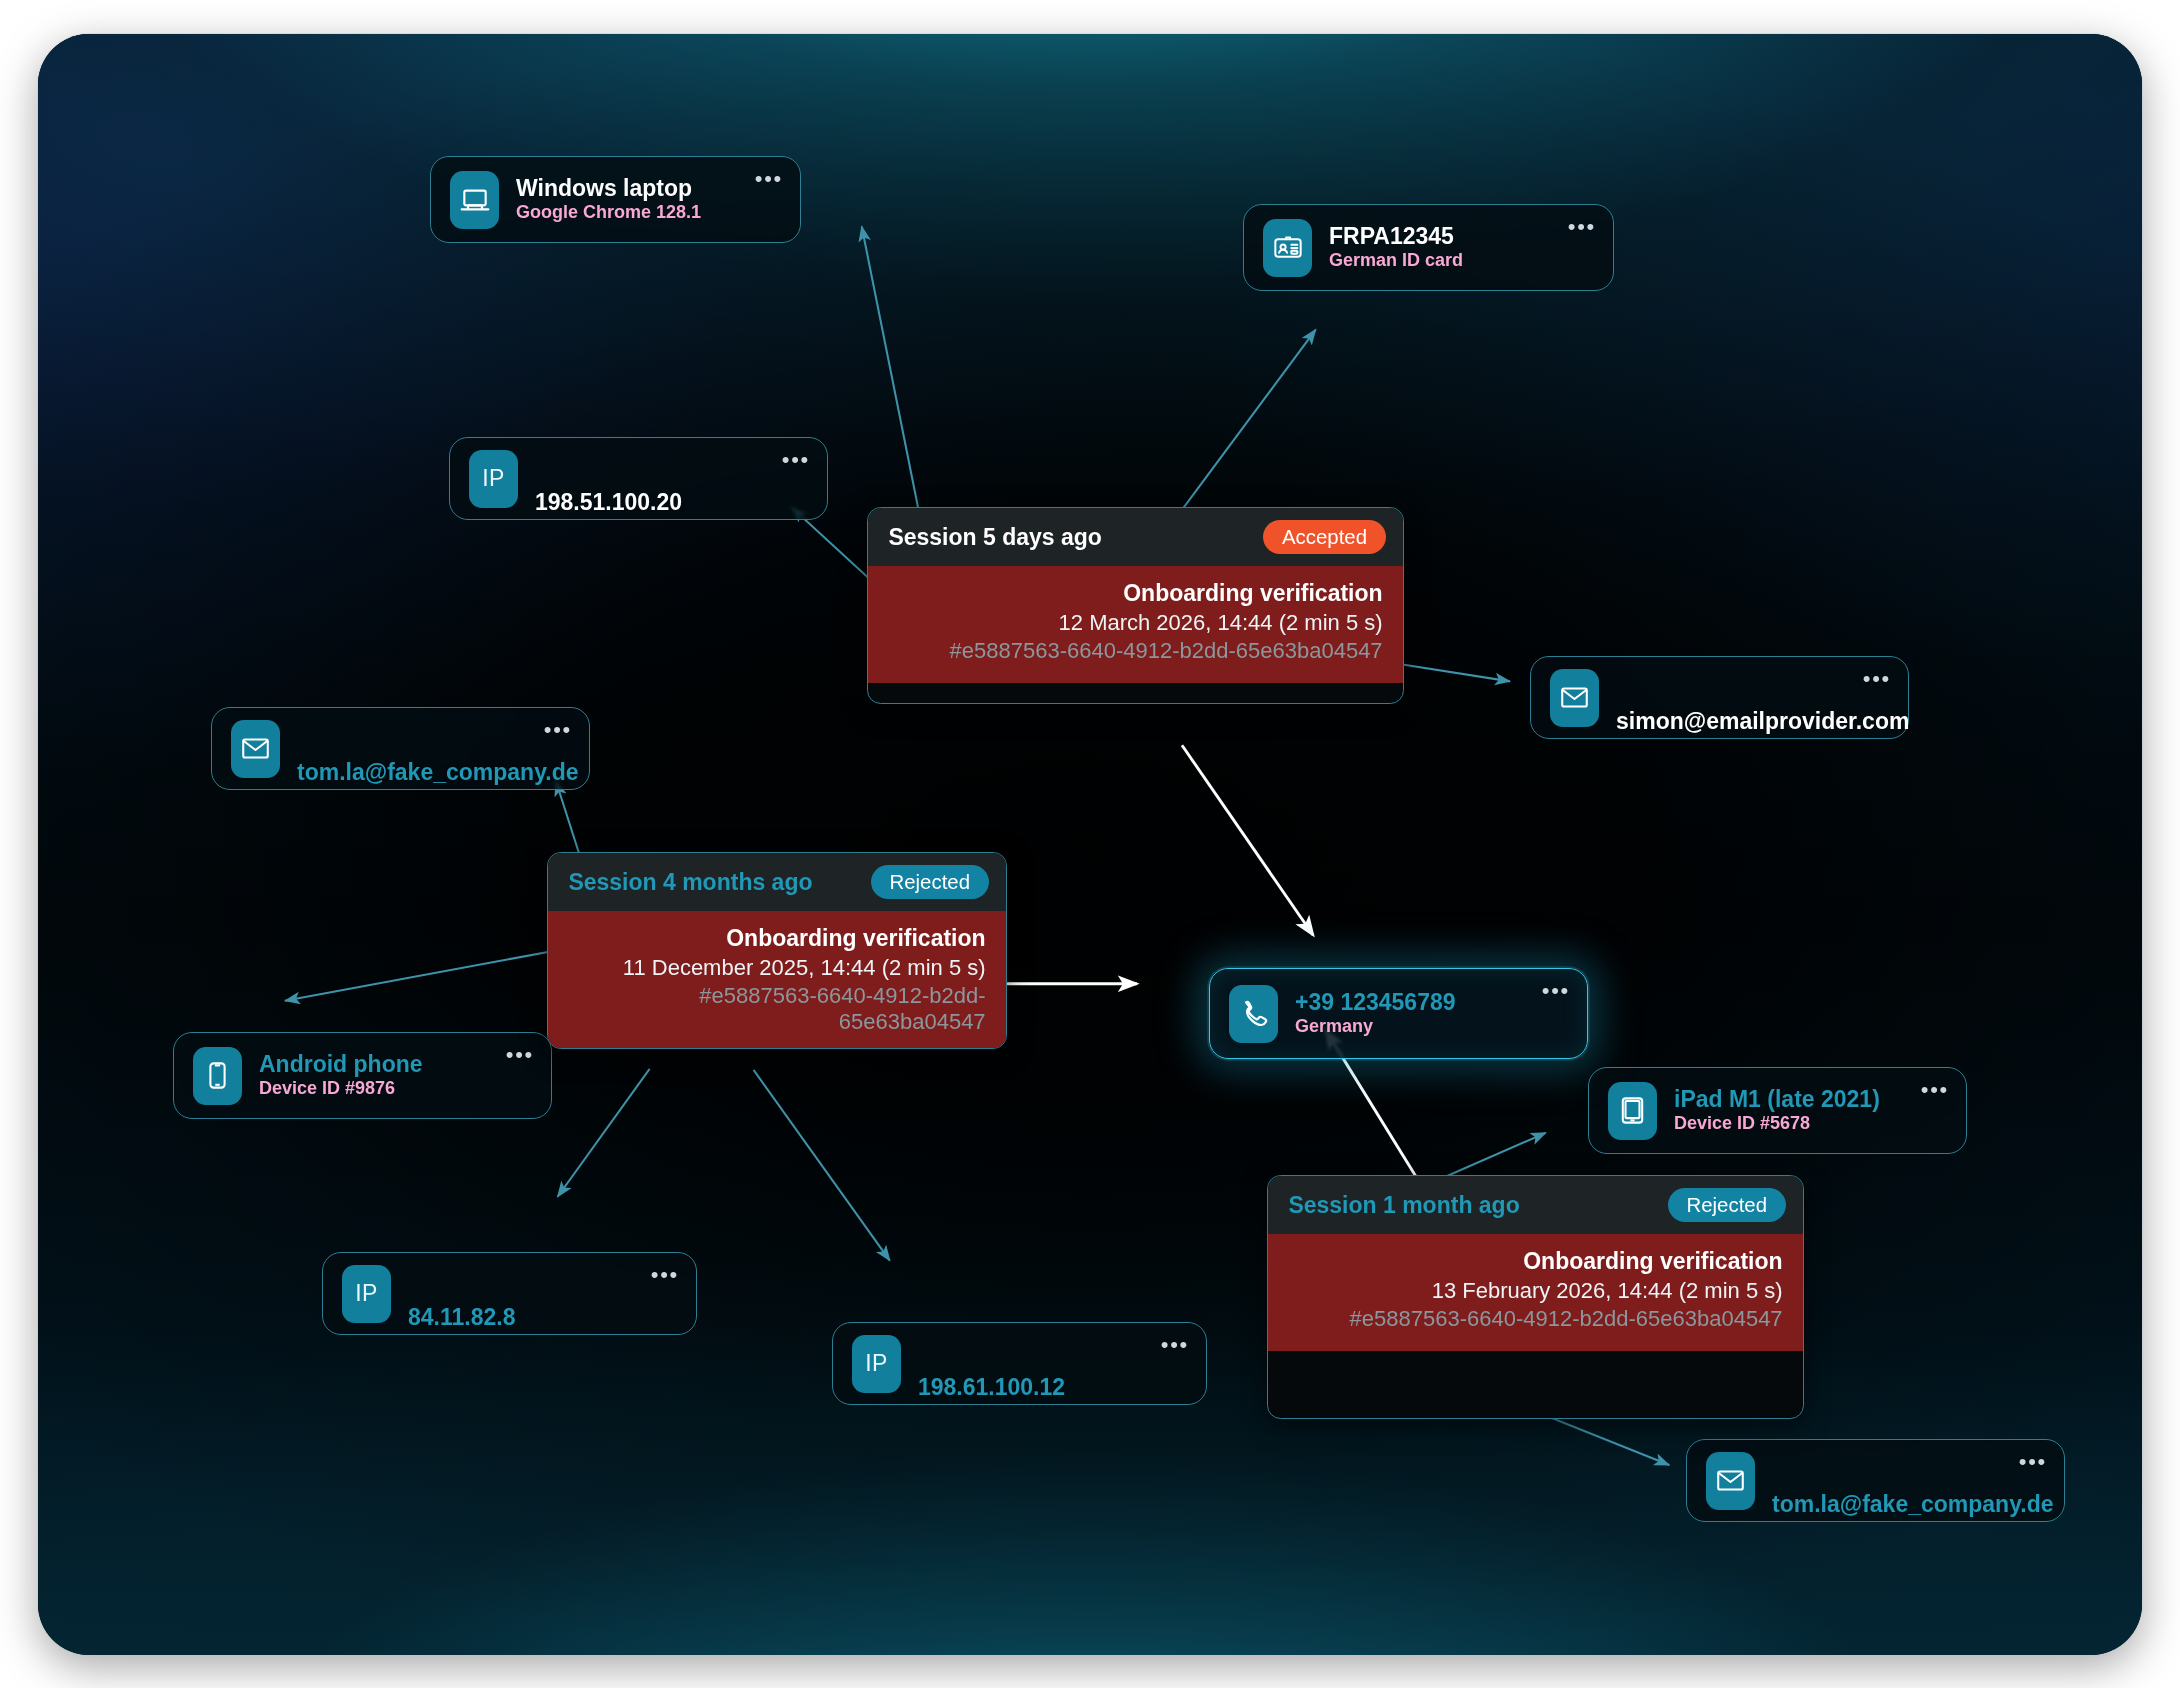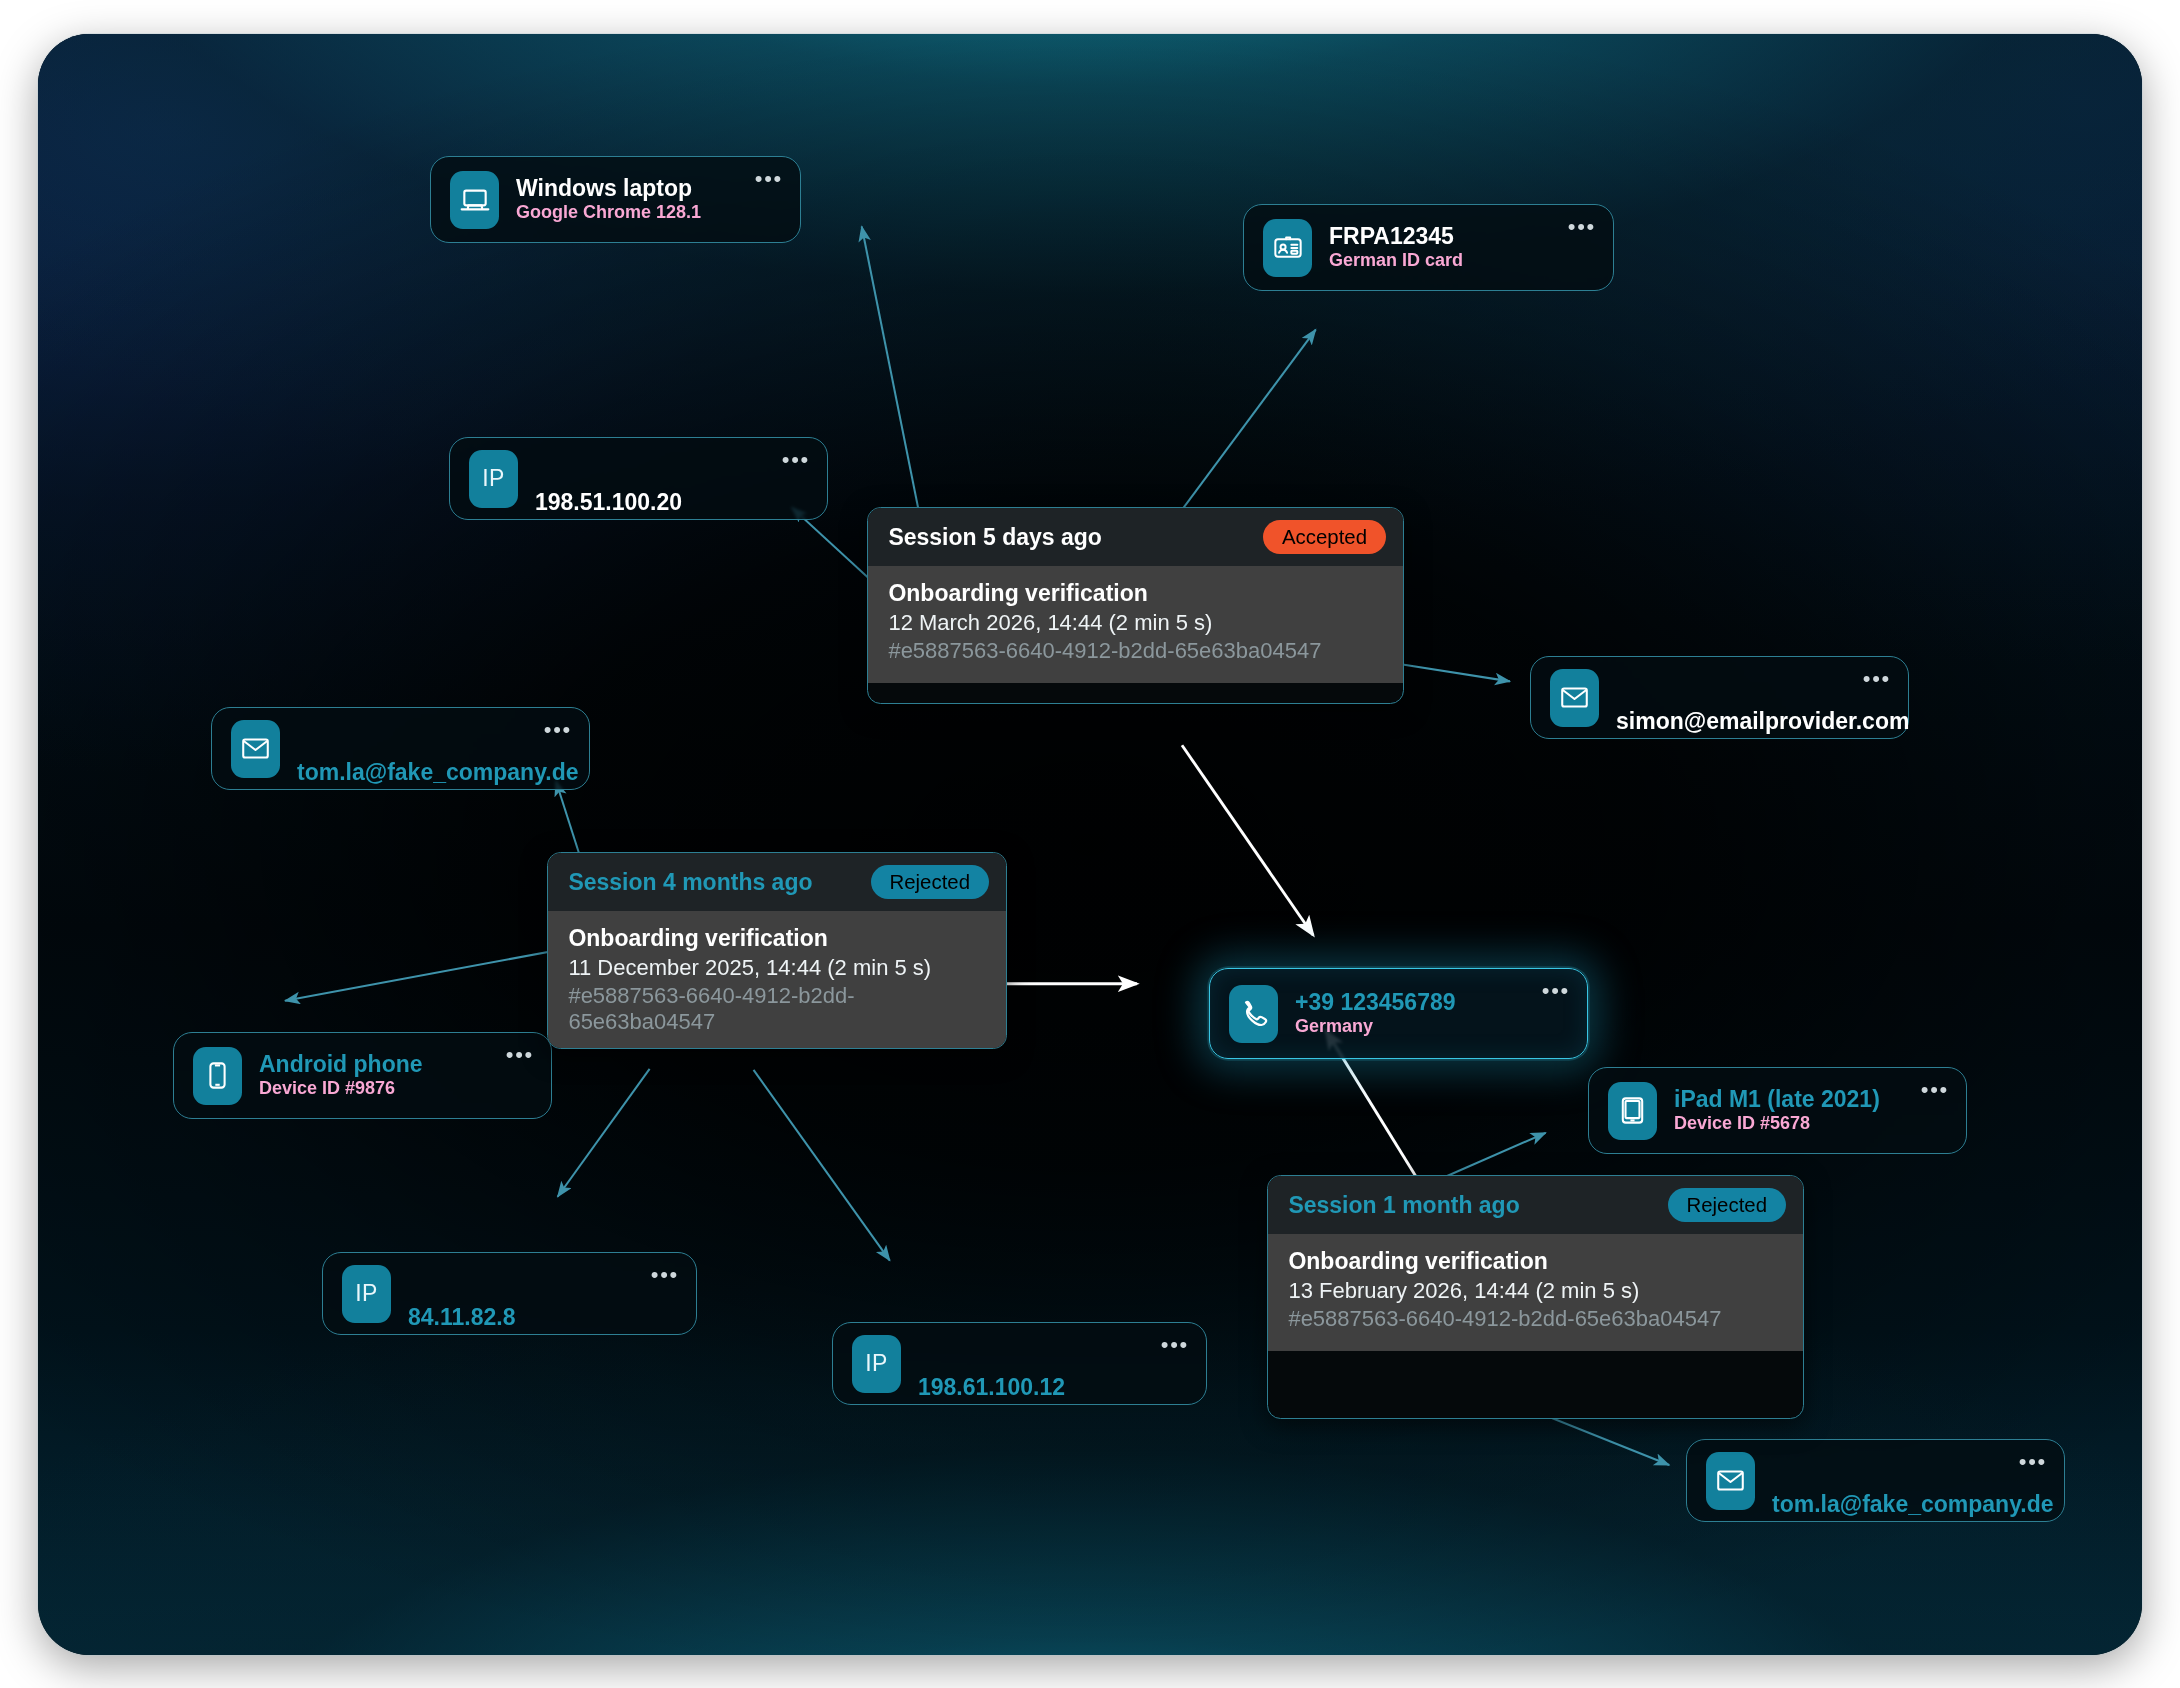--- a/index.html
+++ b/index.html
@@ -75,26 +75,26 @@
     background:#05090b;
     box-shadow:0 6.8px 24px rgba(0,0,0,.55);
   }
   .scard .shead{
     height:58px;background:#1e2326;
     display:flex;align-items:center;justify-content:space-between;
     padding:0 17px 0 20.4px;
   }
   .scard .stitle{font-size:23px;font-weight:700;}
   .scard .badge{
-    border-radius:851px;color:#000000;font-size:20.4px;
+    border-radius:851px;color:#ffffff;font-size:20.4px;
     padding:6px 19px;line-height:1.12;white-space:nowrap;
   }
   .badge.accepted{background:#f0532a;}
   .badge.rejected{background:#1383a3;}
-  .scard .sbody{padding:13.6px 20.4px 19px 20.4px;background:#404040;}
+  .scard .sbody{padding:13.6px 20.4px 19px 20.4px;background:#7f1d1d;text-align:right;}
   .sbody .b1{font-size:23px;font-weight:700;color:#ffffff;margin-bottom:3.4px;}
   .sbody .b2{font-size:22px;color:#eef3f5;margin-bottom:1.7px;}
   .sbody .b3{font-size:22px;color:#8b979c;}
 </style>
 </head>
 <body>
 
 <div id="canvas">
   <div class="bg-deepblue"></div>
   <div class="bg-vignette"></div>

